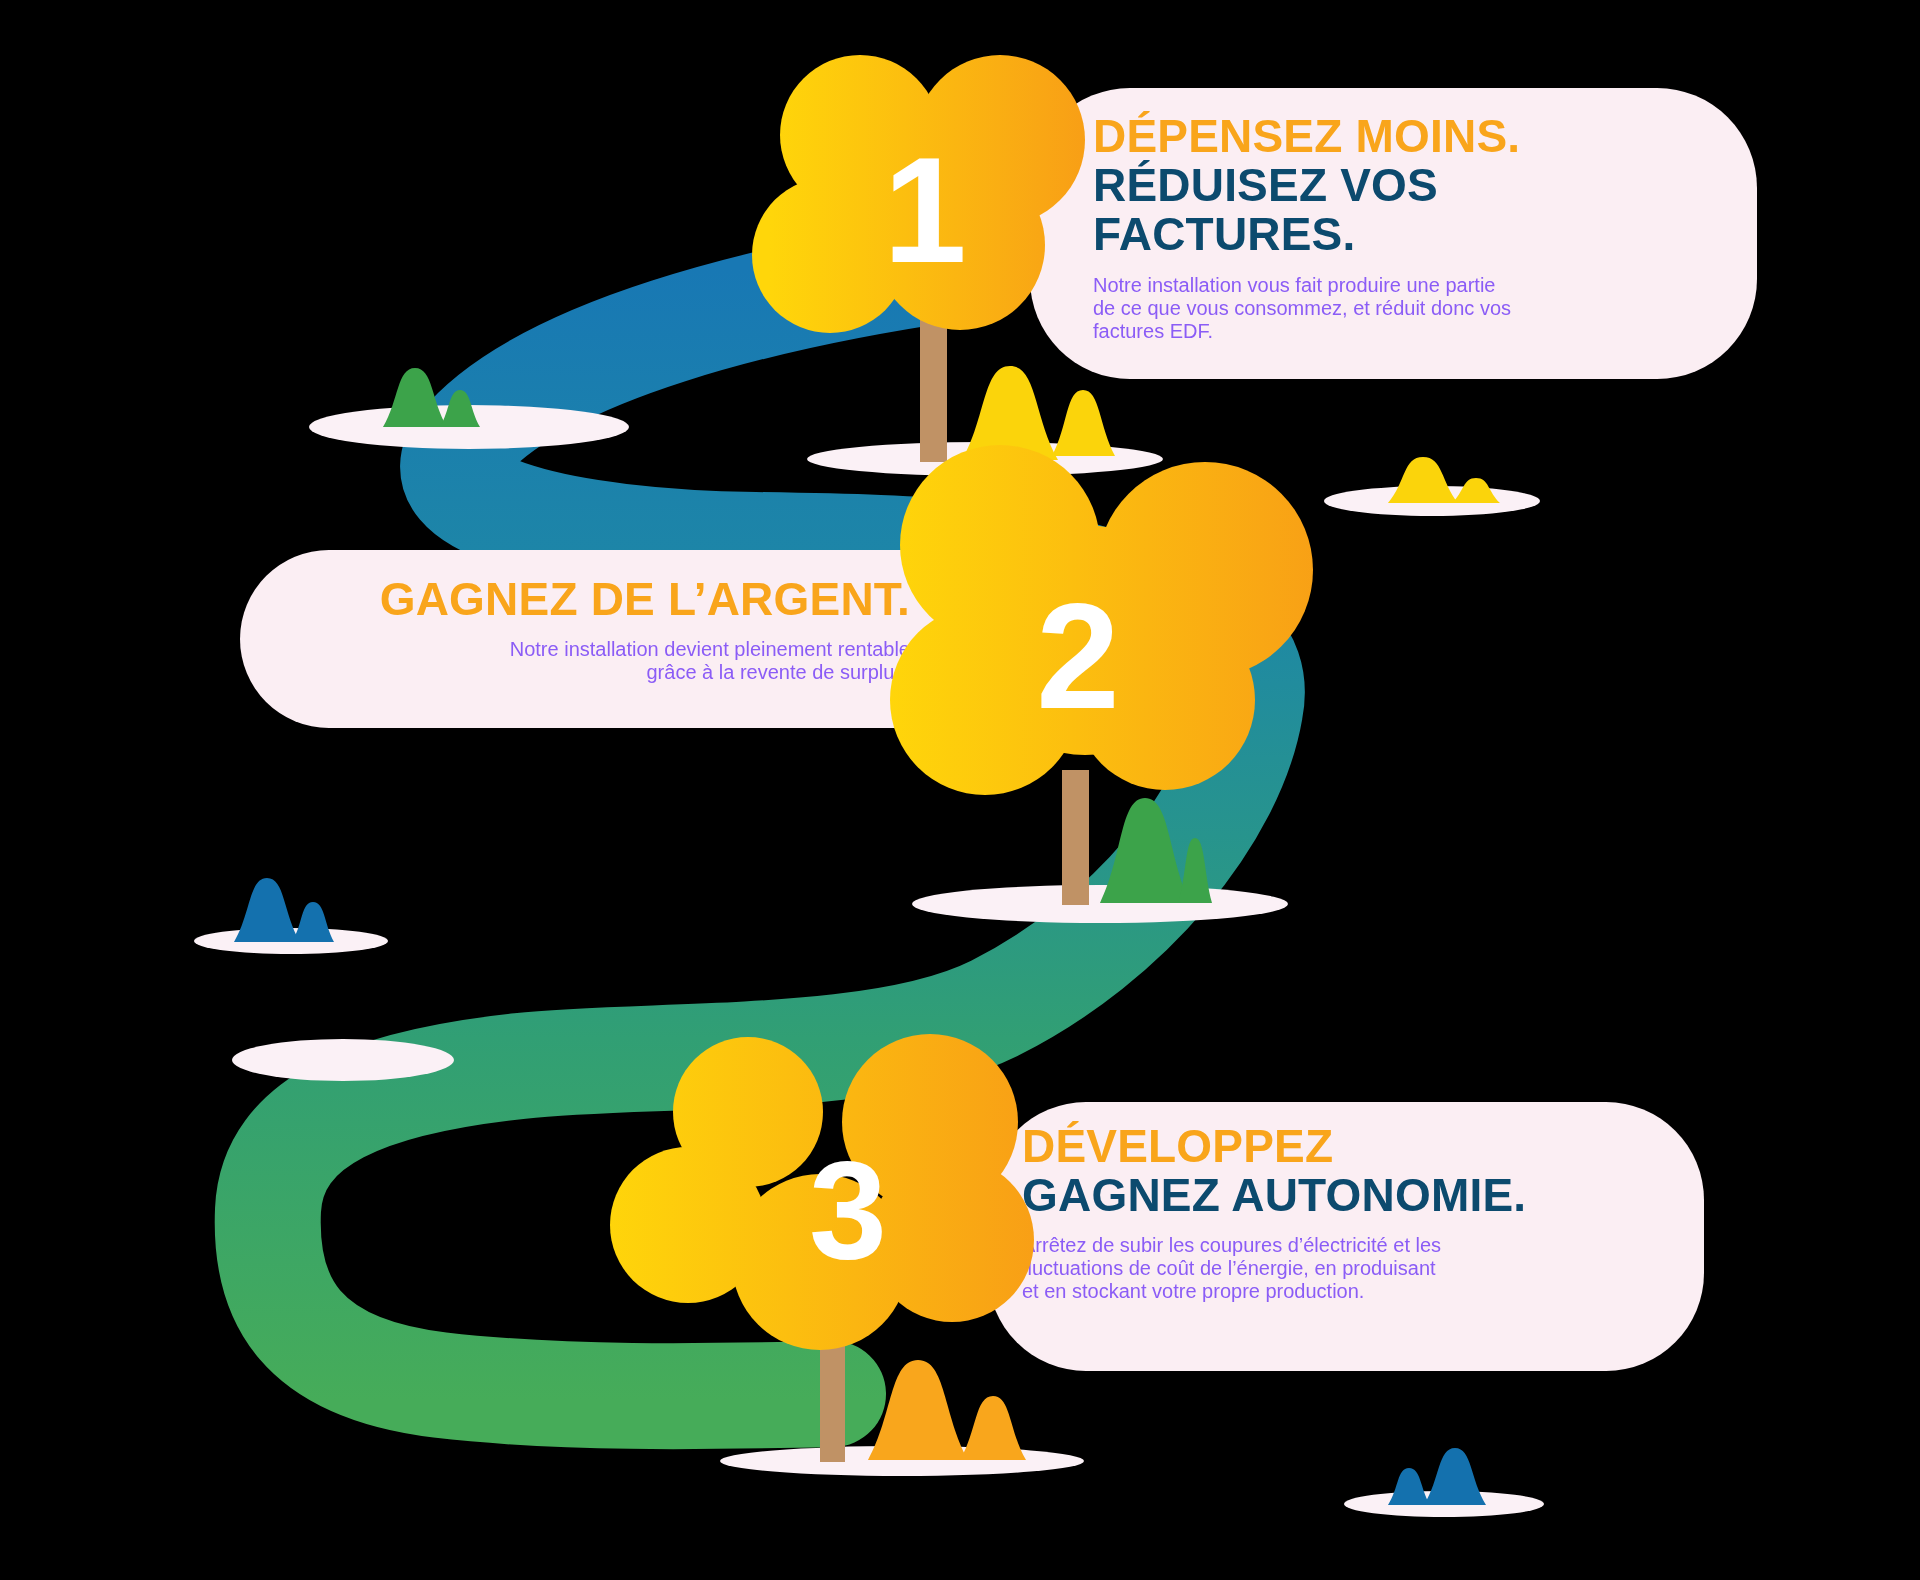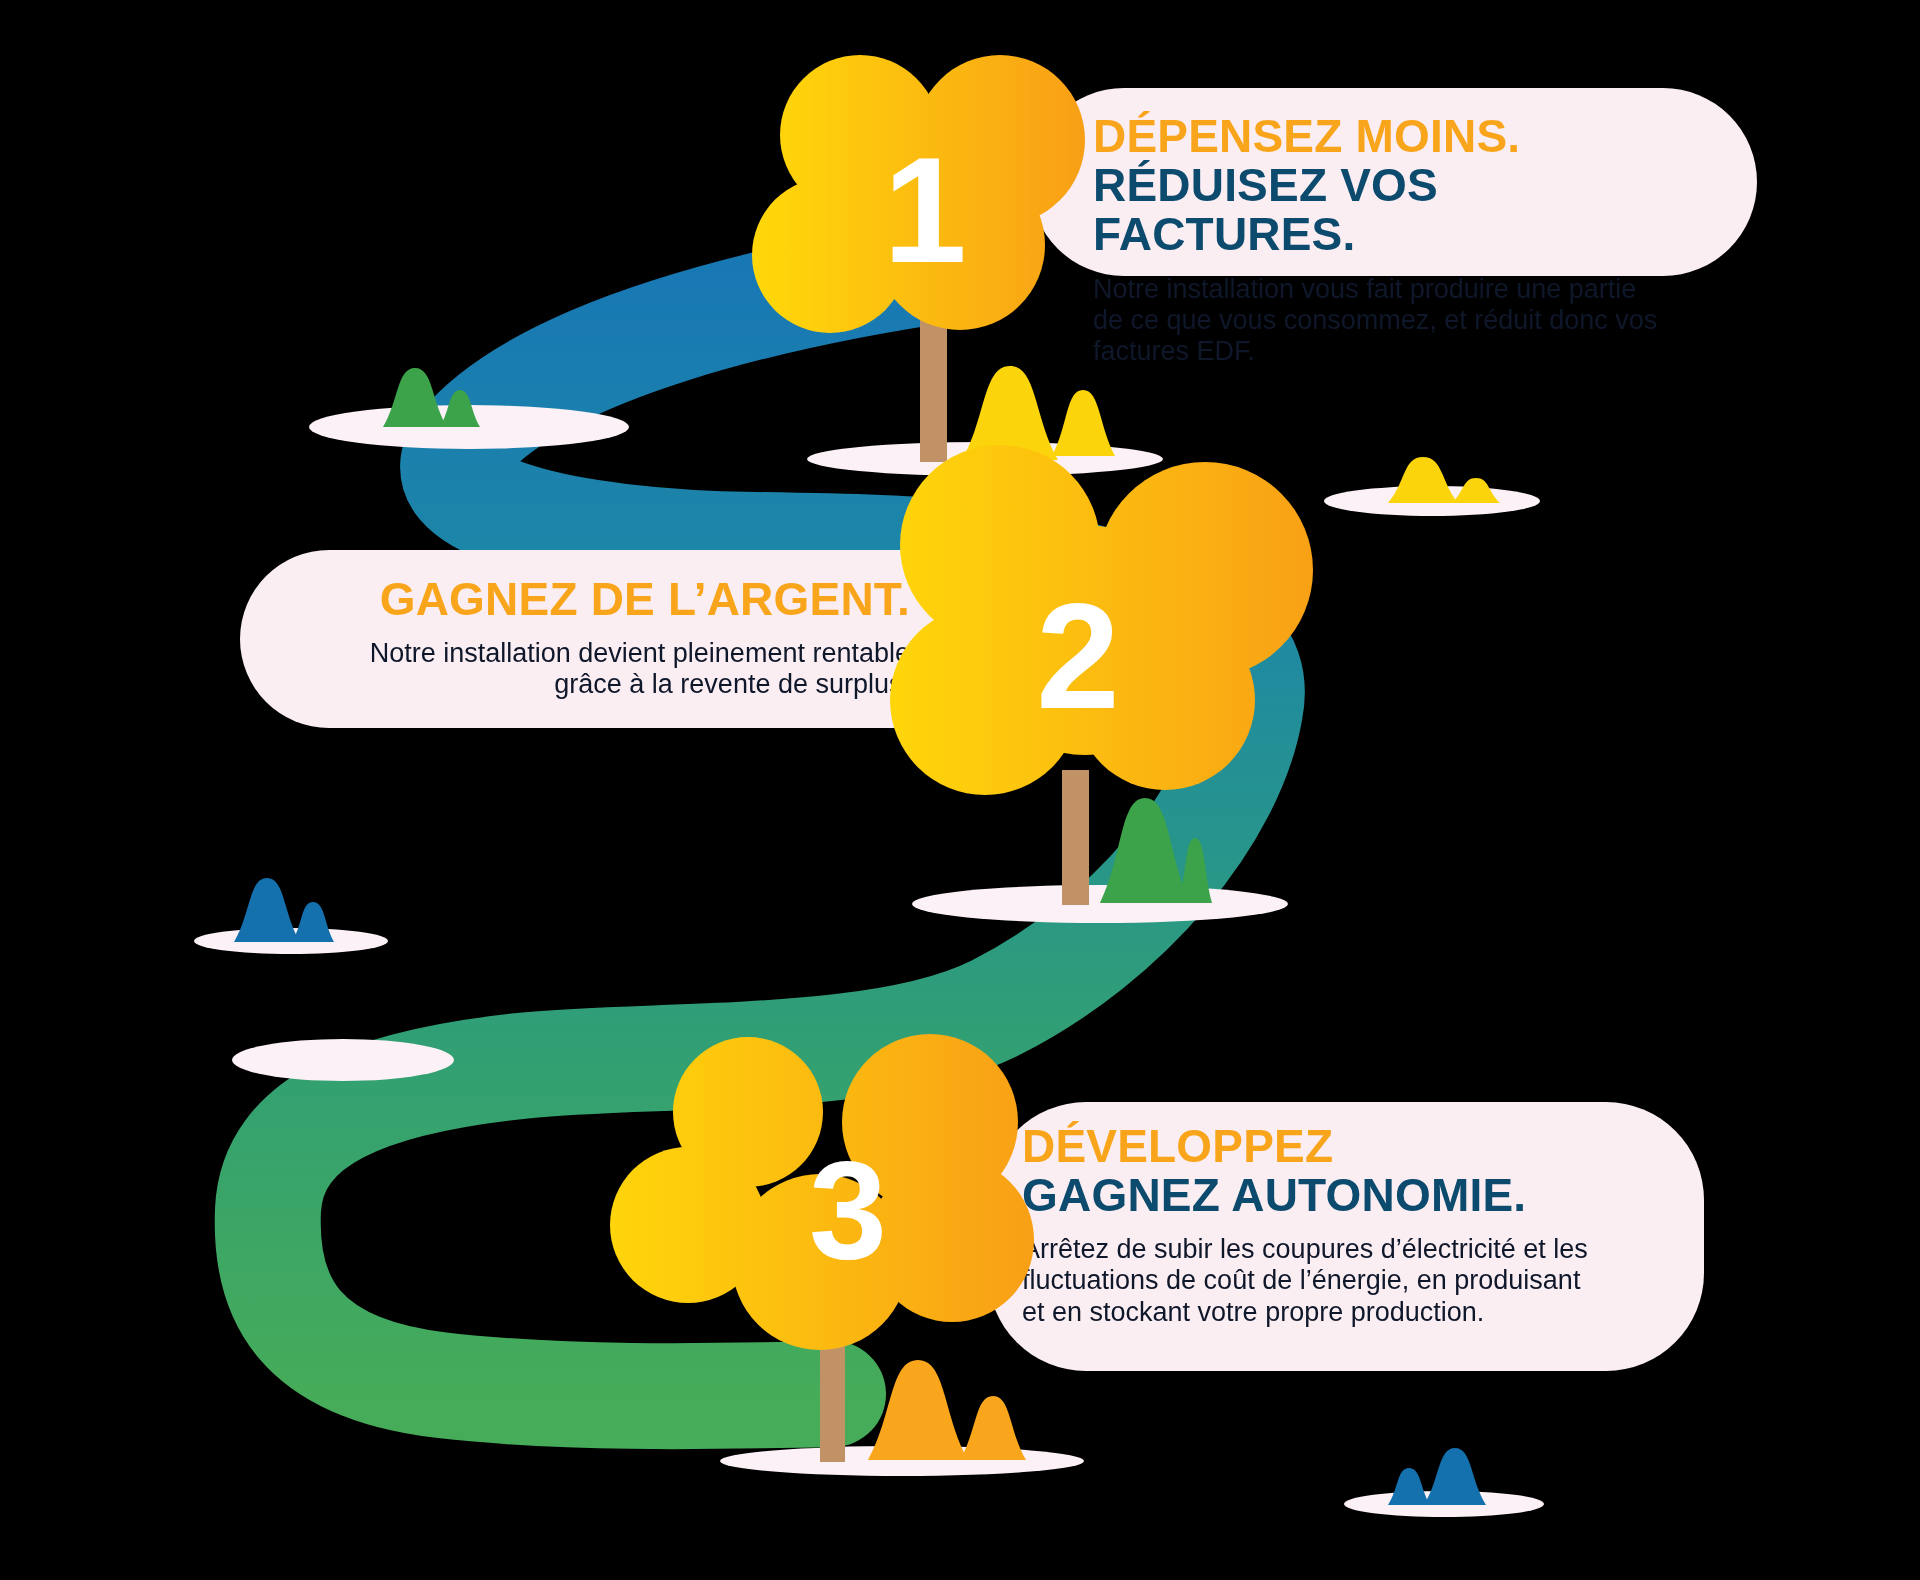--- a/index.html
+++ b/index.html
@@ -3,23 +3,23 @@
 <meta charset="utf-8">
 <style>
   html,body{margin:0;padding:0;background:#000;}
   #stage{position:relative;width:1920px;height:1580px;background:#000;overflow:hidden;
          font-family:"Liberation Sans", sans-serif;}
   svg.layer{position:absolute;left:0;top:0;width:1920px;height:1580px;}
   .card{position:absolute;background:#FBEEF3;box-sizing:border-box;}
   .card h2{margin:0;font-size:46px;line-height:1.07;font-weight:800;letter-spacing:0.2px;}
   .h-orange{color:#F9A51B;}
   .h-blue{color:#0c4a6e;}
-  .card .body-text{margin:14px 0 0 0;font-size:27px;line-height:1.15;font-weight:400;
-                   color:#0f172a;white-space:pre-line;}
-  #card1{left:1030px;top:88px;width:727px;height:188px;border-radius:100px;
+  .card .body-text{margin:14px 0 0 0;font-size:20px;line-height:1.15;font-weight:400;
+                   color:#8b5cf6;white-space:pre-line;}
+  #card1{left:1030px;top:88px;width:727px;height:291px;border-radius:100px;
          padding:24px 60px 20px 63px;text-align:left;}
   #card2{left:240px;top:550px;width:820px;height:178px;border-radius:111px;
          padding:25px 150px 20px 60px;text-align:right;}
   #card3{left:988px;top:1102px;width:716px;height:269px;border-radius:98px;
          padding:20px 40px 20px 34px;text-align:left;}
   .tree-number{font-family:"Liberation Sans", sans-serif;font-weight:800;fill:#fff;}
 </style>
 </head>
 <body>
 

